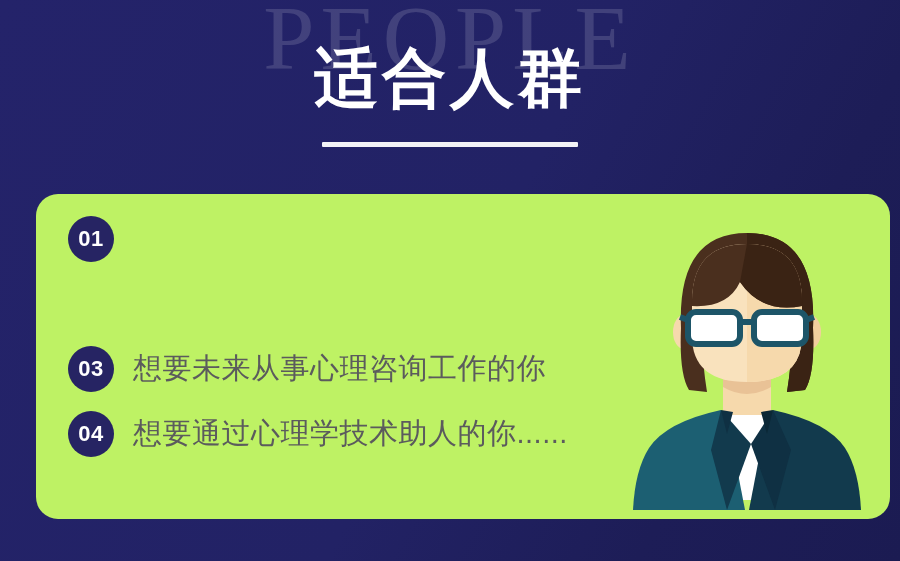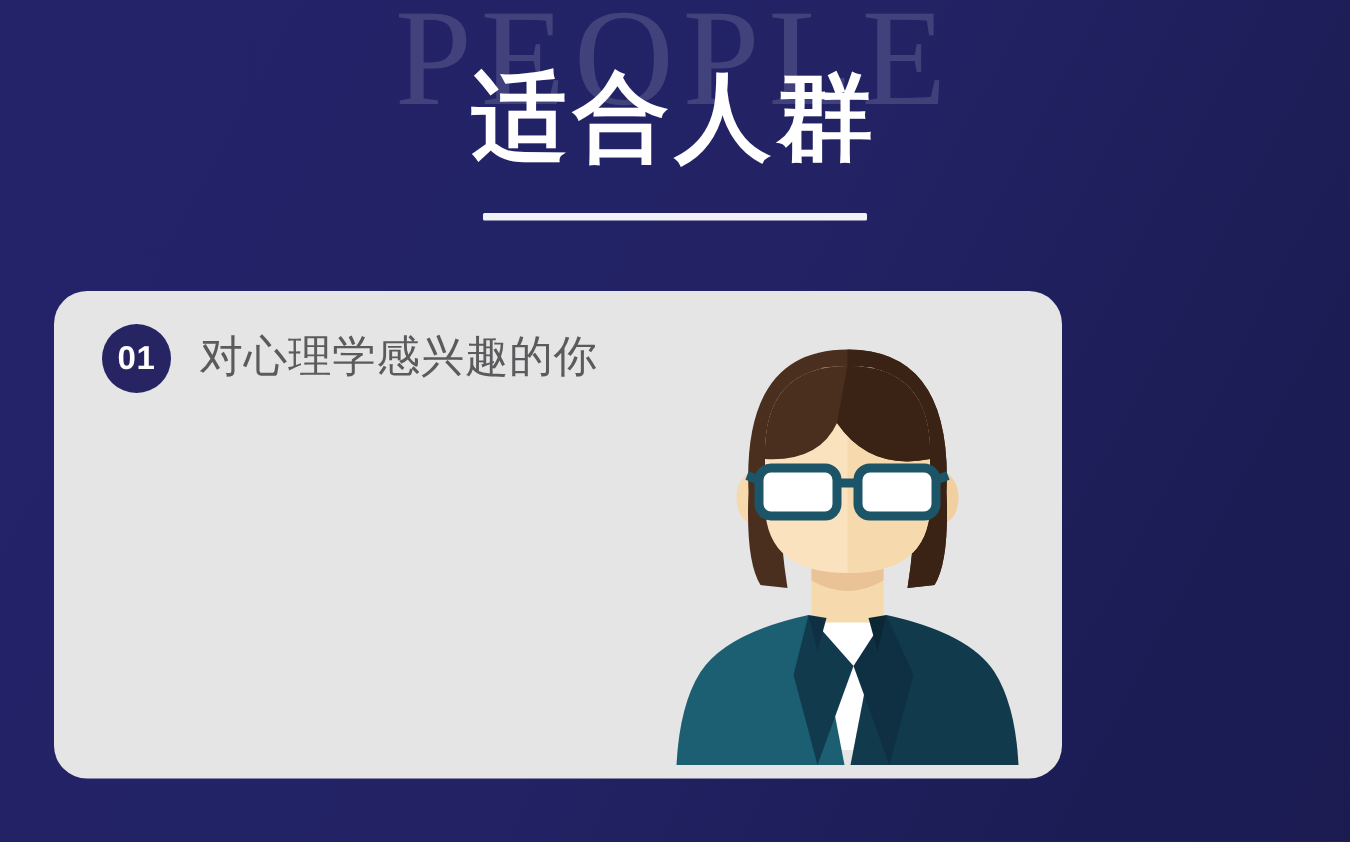--- a/index.html
+++ b/index.html
@@ -75,23 +75,23 @@
     height: 5px;
     background: #f2f2f6;
     border-radius: 1px;
   }
 
   
   .card {
     position: absolute;
     left: 36px;
     top: 194px;
-    width: 672px;
+    width: 854px;
     height: 325px;
-    background: #e5e5e5;
+    background: #bef264;
     border-radius: 22px;
     box-sizing: border-box;
   }
 
   .list {
     position: absolute;
     left: 32px;
     top: 12px;
     width: 560px;
   }
@@ -145,27 +145,34 @@
     <div class="title">适合人群</div>
     <div class="title-rule"></div>
   </div>
 
   <div class="card">
 
     <div class="list">
 
       <div class="row">
         <div class="badge">01</div>
-        <div class="row-text">对心理学感兴趣的你</div>
-      </div>
-
-      <div class="row">
-      </div>
-
-
+      </div>
+
+      <div class="row">
+      </div>
+
+      <div class="row">
+        <div class="badge">03</div>
+        <div class="row-text">想要未来从事心理咨询工作的你</div>
+      </div>
+
+      <div class="row">
+        <div class="badge">04</div>
+        <div class="row-text">想要通过心理学技术助人的你......</div>
+      </div>
 
     </div>
 
     <div class="avatar">
       <svg viewBox="0 0 250 300" xmlns="http://www.w3.org/2000/svg" aria-hidden="true">
 
         <rect x="101" y="155" width="48" height="62" fill="#f6d9ac"></rect>
         <path d="M101 155 h48 v22 q-24 14 -48 0 z" fill="#e9c296"></path>
 
         <ellipse cx="62" cy="122" rx="11" ry="17" fill="#f6d9ac"></ellipse>

